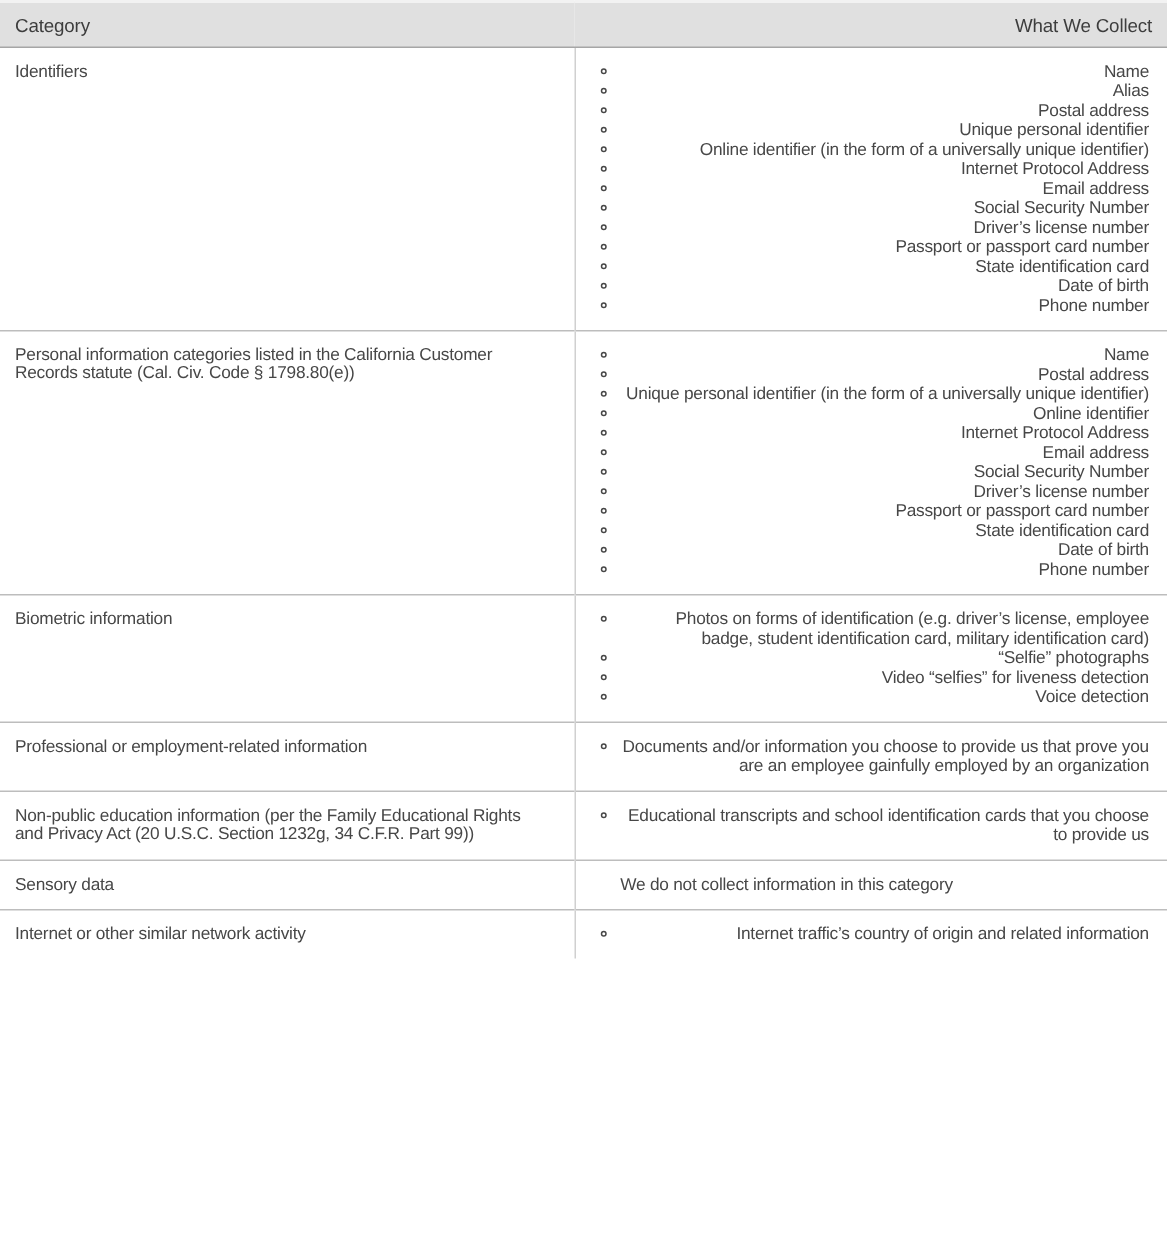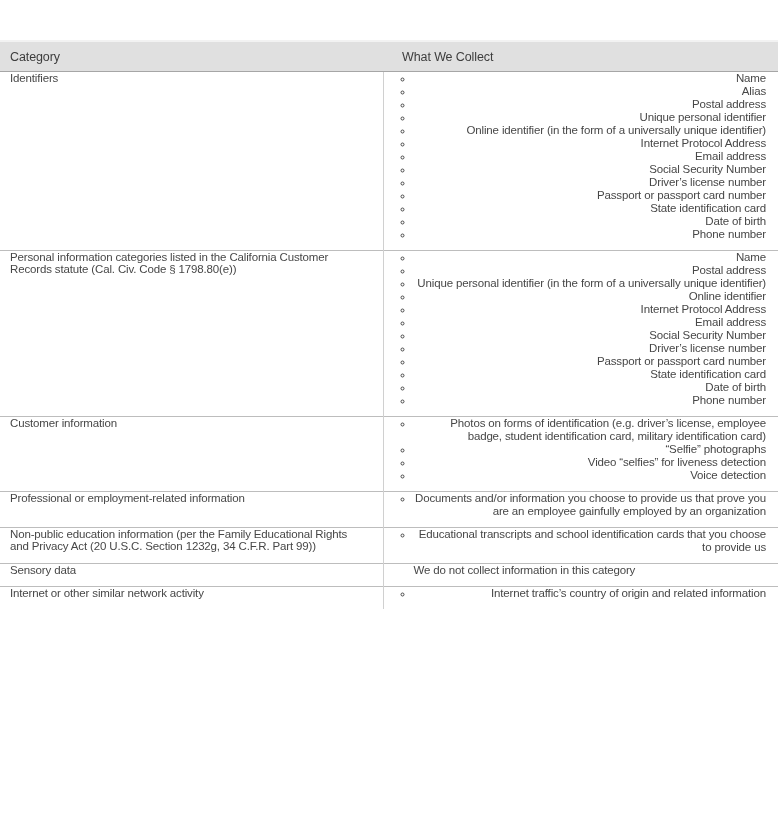--- a/index.html
+++ b/index.html
@@ -13,43 +13,42 @@
     overflow: hidden;
     background: #ffffff;
     font-family: "Liberation Sans", sans-serif;
     color: var(--text, #474747);
   }
   table.collect-table {
     width: 778px;
     border-collapse: collapse;
     table-layout: fixed;
     border-top: 2px solid var(--page-top-border, #f2f2f2);
-    margin-top: 40px;
   }
   col.cat-col { width: 383px; }
   col.collect-col { width: 395px; }
 
   thead th {
     background: var(--header-bg, #e0e0e0);
     color: var(--header-text, #3d3d3d);
     font-size: 12.5px;
     font-weight: normal;
     text-align: left;
     padding: 8px 10px 7px 10px;
     border-bottom: 1px solid var(--header-border, #a6a6a6);
     letter-spacing: -0.1px;
   }
-  thead th.collect-header { padding-left: 19px; }
+  thead th.collect-header { padding-left: 19px; text-align: right; }
 
   tbody td {
     vertical-align: top;
     font-size: 11.5px;
     letter-spacing: -0.15px;
     border-top: 1px solid var(--row-border, #bdbdbd);
-    padding: 0 10px 9px 10px;
+    padding: 10px 10px 9px 10px;
   }
   tbody td.cat-cell {
     line-height: 12px;
     padding-right: 14px;
   }
   tbody td.collect-cell {
     border-left: 1px solid var(--divider, #d0d0d0);
     line-height: 13px;
   }
   ul.collect-list {
@@ -117,21 +116,21 @@
               <li>Social Security Number</li>
               <li>Driver’s license number</li>
               <li>Passport or passport card number</li>
               <li>State identification card</li>
               <li>Date of birth</li>
               <li>Phone number</li>
             </ul>
           </td>
         </tr>
         <tr>
-          <td class="cat-cell">Customer information</td>
+          <td class="cat-cell">Biometric information</td>
           <td class="collect-cell">
             <ul class="collect-list">
               <li>Photos on forms of identification (e.g. driver’s license, employee badge, student identification card, military identification card)</li>
               <li>“Selfie” photographs</li>
               <li>Video “selfies” for liveness detection</li>
               <li>Voice detection</li>
             </ul>
           </td>
         </tr>
         <tr>

